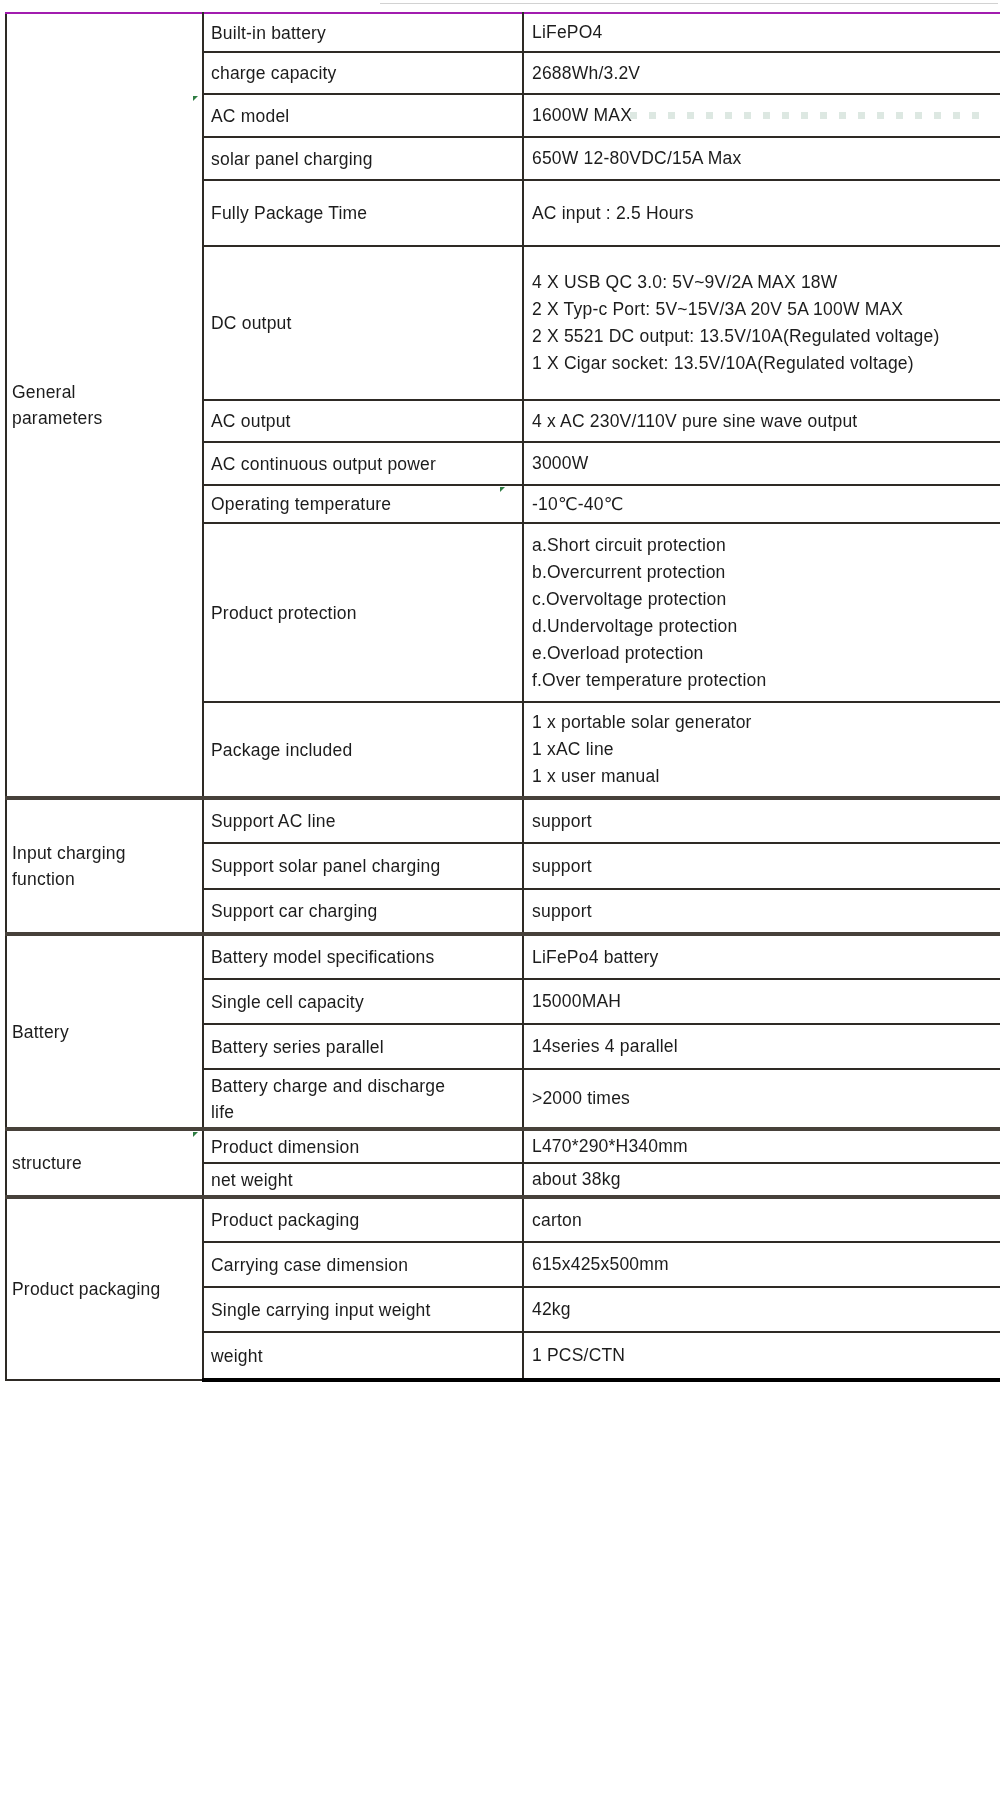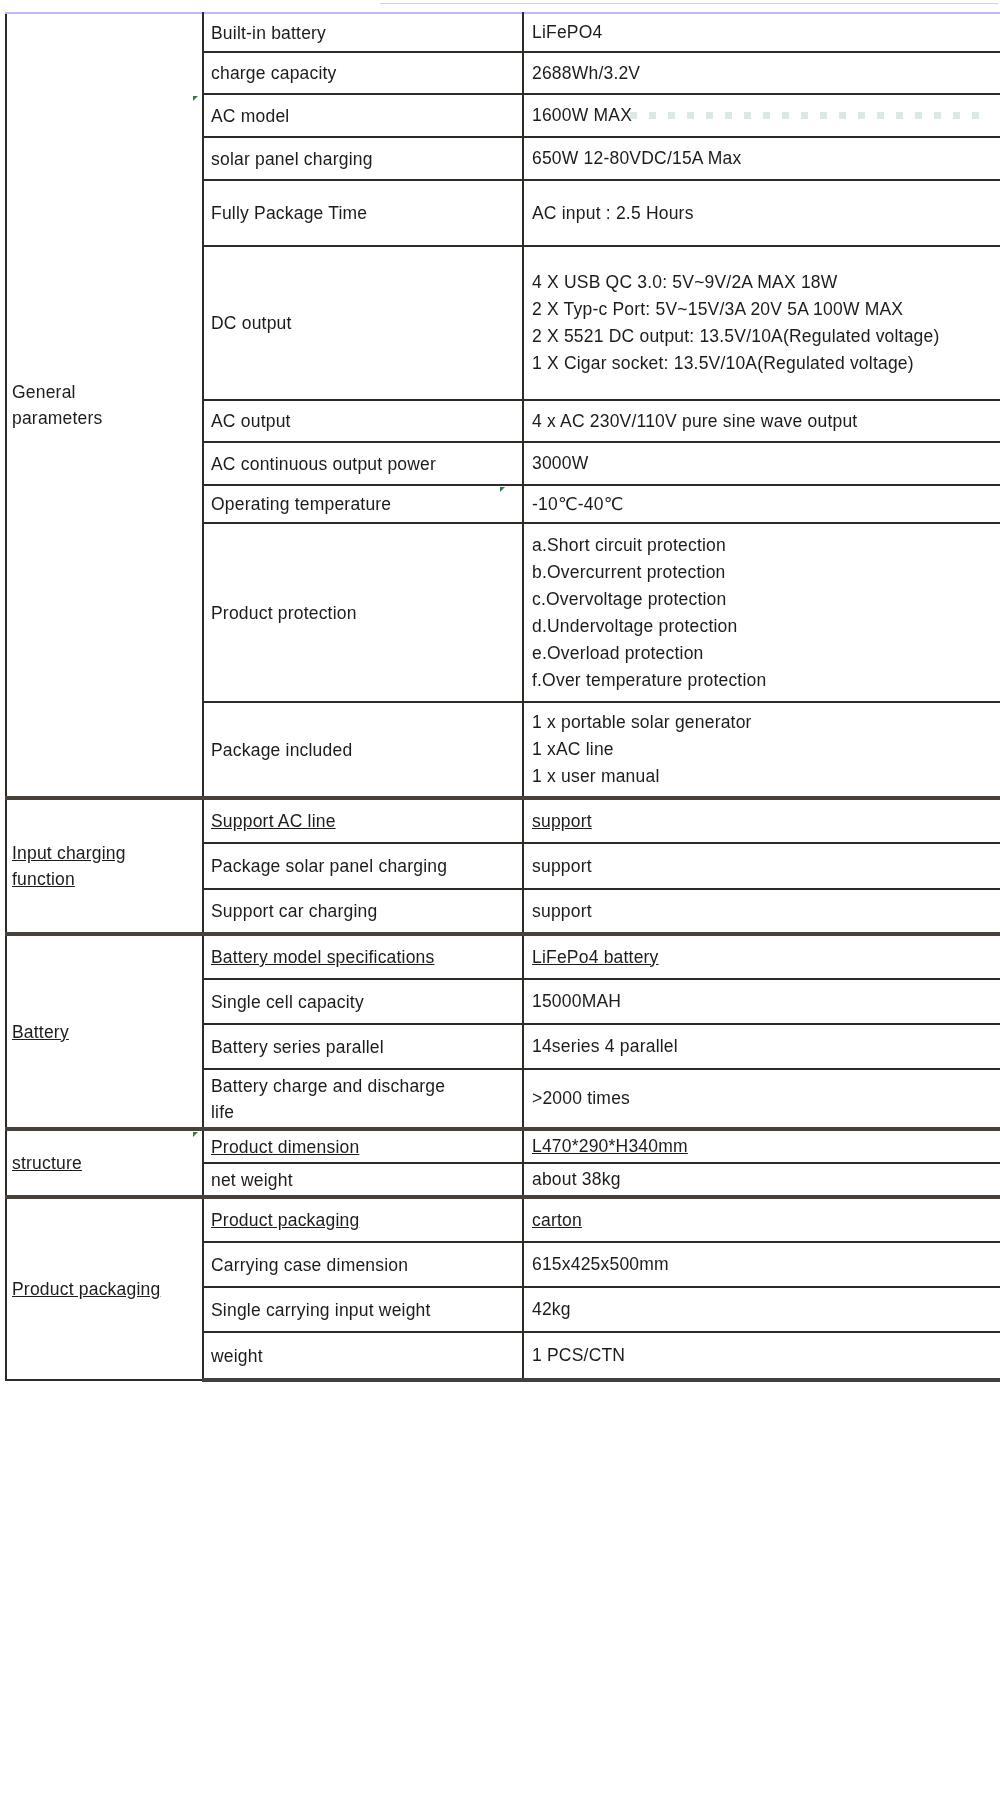--- a/index.html
+++ b/index.html
@@ -40,24 +40,23 @@
     line-height:26px;
   }
   td.val{
     width:497px;
     padding:2px 4px 2px 8px;
     white-space:pre-line;
     line-height:27px;
   }
   tr.section-start td{
     border-top:4px solid #47413a;
-    text-decoration:underline;
-  }
-  table.spec tr:first-child td{border-top:2px solid #c4b5fd;}
-  table.spec tr:last-child td{border-bottom:4px solid #404040;}
+  }
+  table.spec tr:first-child td{border-top:2px solid #a21caf;}
+  table.spec tr:last-child td{border-bottom:4px solid #000000;}
   .dash-artifact{
     position:absolute;left:630px;top:112px;width:360px;height:7px;
     background:repeating-linear-gradient(90deg,#dde8e2 0px,#dde8e2 7px,transparent 7px,transparent 19px);
   }
   .cell-marker{
     position:absolute;width:0;height:0;
     border-left:5px solid #2e7d43;
     border-bottom:5px solid transparent;
   }
   .marker-1{left:193px;top:96px;}
@@ -130,21 +129,21 @@
 1 x user manual</td>
     </tr>
 
     <tr class="section-start" style="height:45px">
       <td class="cat" rowspan="3">Input charging
 function</td>
       <td class="param">Support AC line</td>
       <td class="val">support</td>
     </tr>
     <tr style="height:46px">
-      <td class="param">Package solar panel charging</td>
+      <td class="param">Support solar panel charging</td>
       <td class="val">support</td>
     </tr>
     <tr style="height:45px">
       <td class="param">Support car charging</td>
       <td class="val">support</td>
     </tr>
 
     <tr class="section-start" style="height:45px">
       <td class="cat" rowspan="4">Battery</td>
       <td class="param">Battery model specifications</td>

